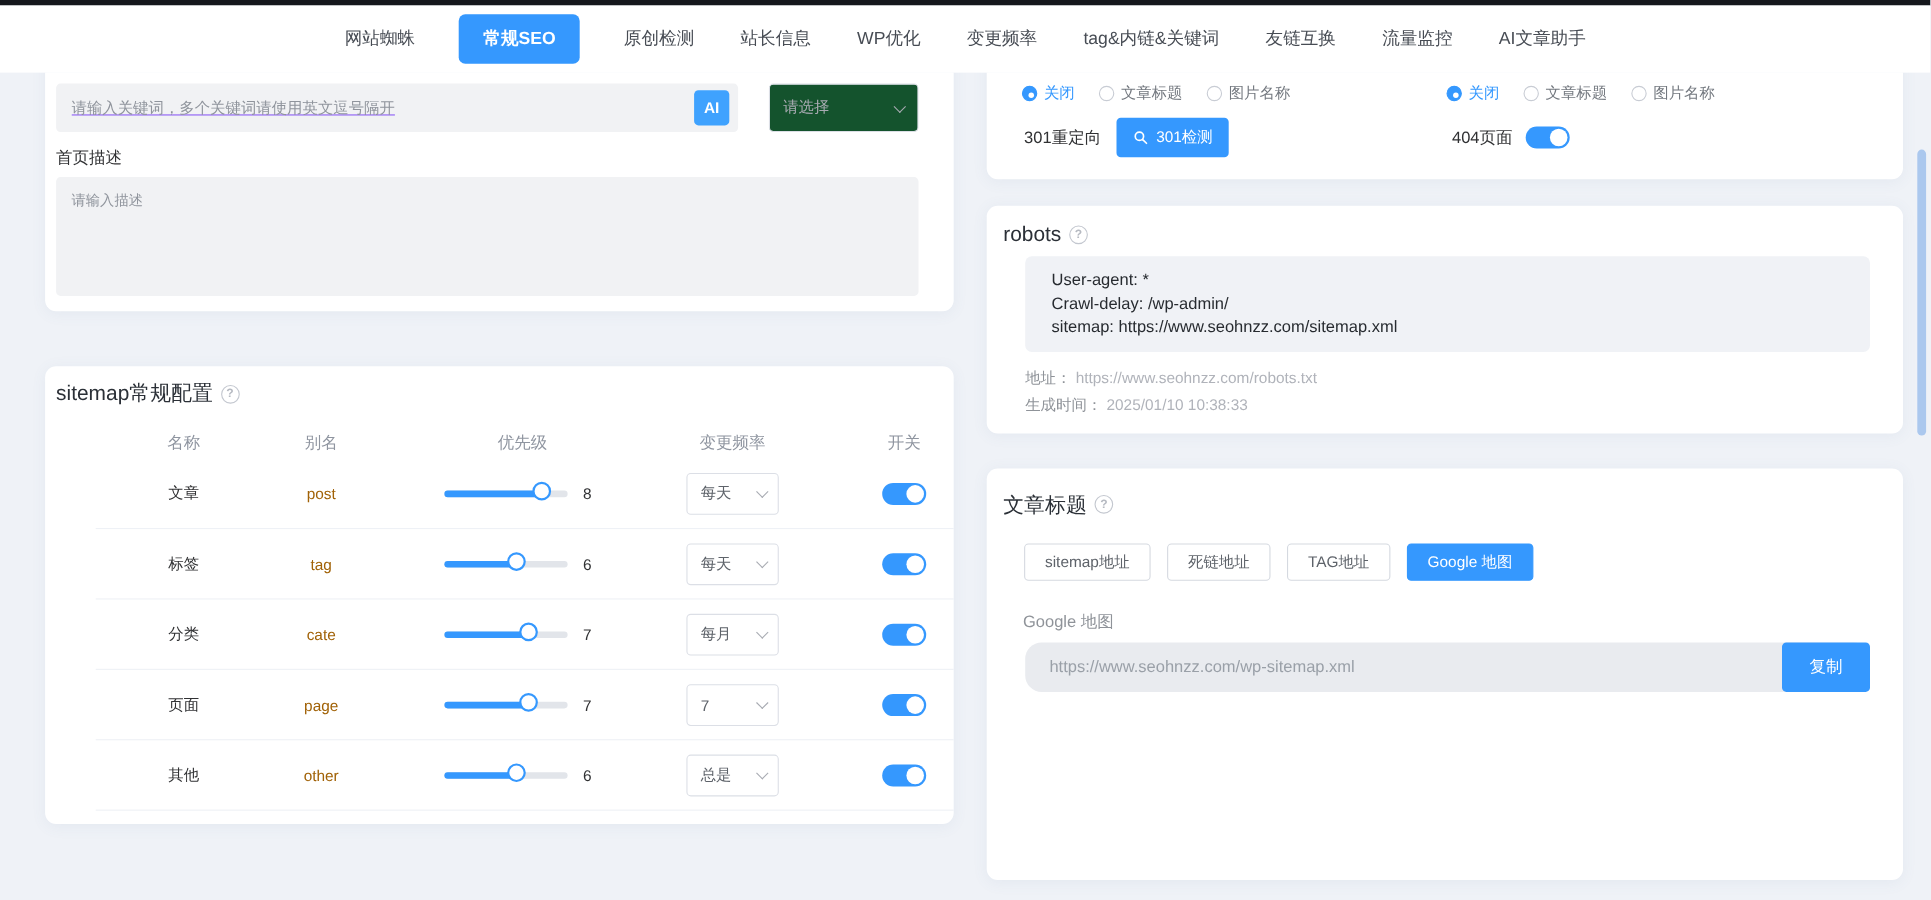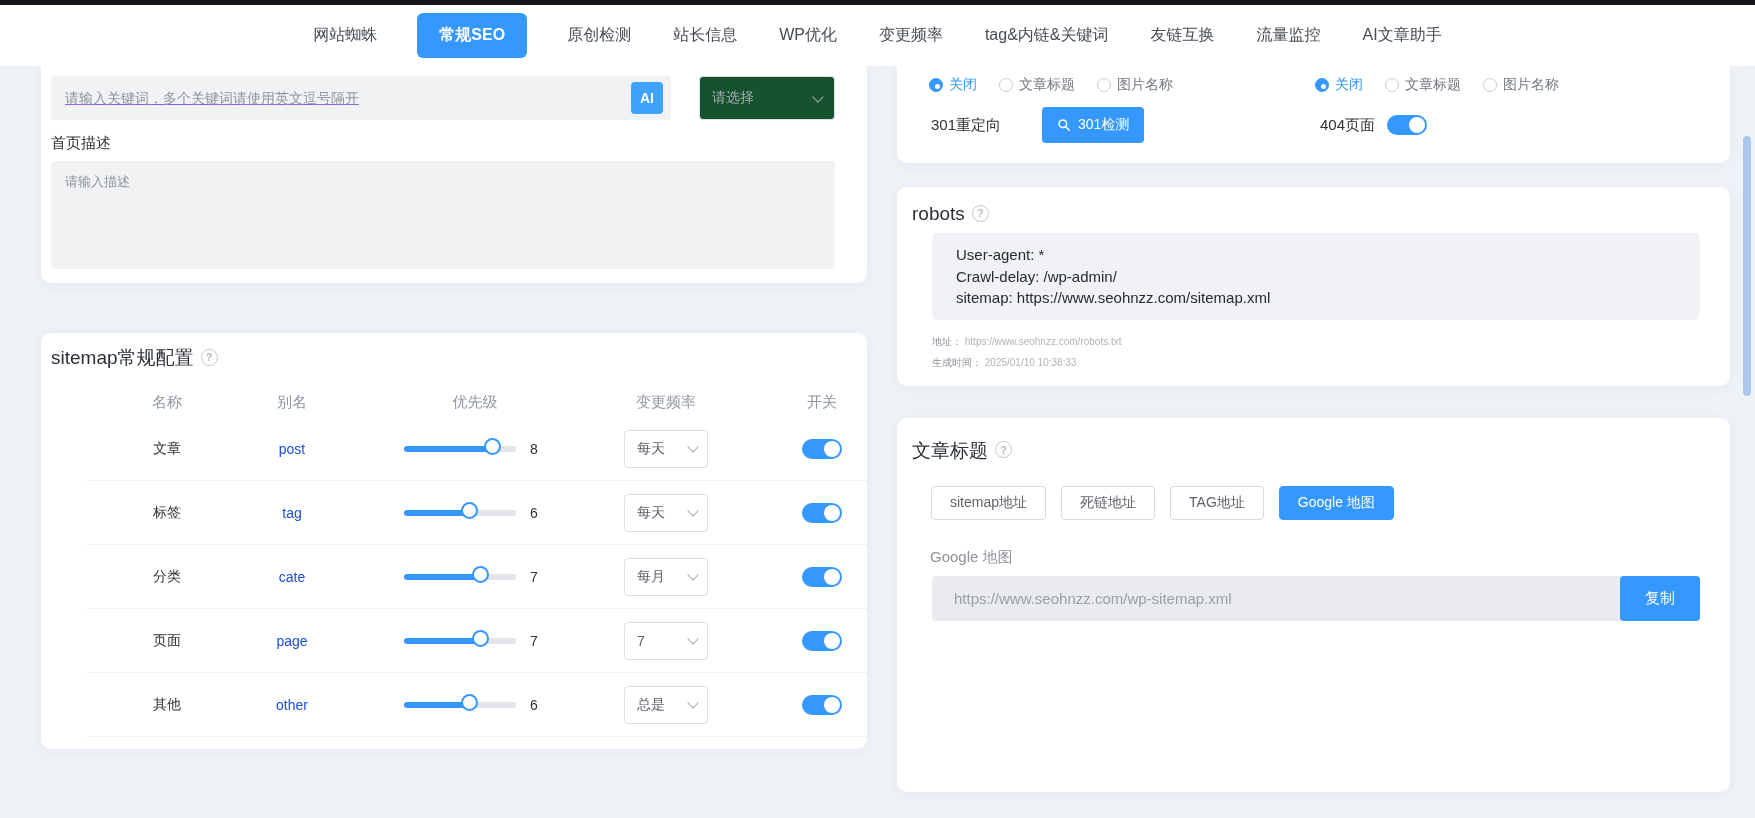--- a/index.html
+++ b/index.html
@@ -64,21 +64,21 @@
     display:grid; grid-template-columns:110px 140px 240px 150px 1fr;
     align-items:center; padding-left:25px;
   }
   .thead { height:30px; color:#8f95a0; font-size:15px; }
   .thead .c1,.thead .c2 { text-align:center; }
   .thead .c3 span { display:inline-block; margin-left:42px; width:142px; text-align:center; }
   .thead .c4 span { display:inline-block; margin-left:22px; width:84px; text-align:center; }
   .thead .c5 span { display:inline-block; margin-left:50px; width:40px; text-align:center; }
   .trow { height:64px; border-bottom:1px solid #eef1f6; }
   .trow .name  { text-align:center; font-size:14px; color:#303133; }
-  .trow .alias { text-align:center; font-size:14px; color:#1d4ed8; }
+  .trow .alias { text-align:center; font-size:14px; color:#a16207; }
   .cell-slider { display:flex; align-items:center; margin-left:42px; }
   .slider { position:relative; width:112px; height:6px; background:#e2e5ea; border-radius:3px; cursor:pointer; }
   .slider-fill { position:absolute; left:0; top:0; height:6px; background:#3598fe; border-radius:3px; }
   .slider-knob {
     position:absolute; top:-8px; width:17px; height:17px; background:#fff;
     border:2.5px solid #3598fe; border-radius:50%;
   }
   .slider-val { margin-left:14px; font-size:14px; color:#303133; }
   .mini-select {
     margin-left:22px; width:84px; height:38px; border:1px solid #dcdfe6; border-radius:4px; background:#fff;
@@ -96,49 +96,49 @@
   .radio-group { position:absolute; top:0; display:flex; gap:22px; }
   .rg-0 { left:17px; } .rg-1 { left:403px; }
   .radio-opt { display:flex; align-items:center; gap:6px; cursor:pointer; }
   .radio-dot { width:14px; height:14px; border-radius:50%; border:1px solid #c8ccd4; background:#fff; position:relative; }
   .radio-opt.on .radio-dot { background:#3598fe; border-color:#3598fe; }
   .radio-opt.on .radio-dot::after {
     content:""; position:absolute; left:4.5px; top:4.5px; width:5px; height:5px; border-radius:50%; background:#fff;
   }
   .radio-label { font-size:14px; color:#73787f; }
   .radio-opt.on .radio-label { color:#3598fe; }
-  .redirect-row { position:relative; margin-top:11px; height:36px; display:flex; align-items:center;gap:27px; }
+  .redirect-row { position:relative; margin-top:11px; height:36px; display:flex; align-items:center; }
   .lbl-301 { margin-left:19px; font-size:15px; color:#303133; }
   .btn-301 {
     margin-left:14px; height:36px; padding:0 15px; background:#3598fe; border:none; cursor:pointer;
     color:#fff; font-size:14px; border-radius:4px; display:flex; align-items:center; gap:7px;
     font-family:"Liberation Sans","DejaVu Sans",sans-serif;
   }
   .p404 { position:absolute; left:408px; display:flex; align-items:center; gap:12px; }
   .lbl-404 { font-size:15px; color:#303133; }
   
   .card-robots { margin-top:24px; padding:16px 30px 16px 15px; }
   .robots-box { margin-left:20px; margin-top:8px; background:#f0f2f6; border-radius:6px; padding:11px 24px; }
   .robots-line { font-size:15px; line-height:21.5px; color:#272b30; }
-  .meta-line { margin-left:20px; margin-top:15px; font-size:10px; }
+  .meta-line { margin-left:20px; margin-top:15px; font-size:14px; }
   .meta-line + .meta-line { margin-top:7px; }
   .meta-label { color:#8f9399; }
   .meta-val { color:#b0b3ba; }
   
   .card-addr { margin-top:32px; padding:20px 30px 171px 15px; }
   .addr-btns { margin-left:19px; margin-top:22px; display:flex; gap:15px; }
   .addr-btn {
     height:34px; padding:0 18px; background:#fff; border:1px solid #d5d9e0; border-radius:4px;
     font-size:14px; color:#5e636a; cursor:pointer; display:flex; align-items:center;
     font-family:"Liberation Sans","DejaVu Sans",sans-serif;
   }
   .addr-btn.on { background:#3598fe; border-color:#3598fe; color:#fff; }
   .addr-sub { margin-left:18px; margin-top:28px; font-size:15px; color:#8f9399; }
   .url-bar {
-    position:relative; margin-left:20px; margin-top:9px; height:45px; background:#e9ebef; border-radius:4px;
+    position:relative; margin-left:20px; margin-top:9px; height:45px; background:#e9ebef; border-radius:15px;
     display:flex; align-items:center; padding:0 100px 0 22px;
   }
   .url-text { font-size:15px; color:#9aa0a8; }
   .copy-btn {
     position:absolute; right:0; top:0; height:45px; width:80px; background:#3598fe; border:none; cursor:pointer;
     color:#fff; font-size:15px; border-radius:4px; display:flex; align-items:center; justify-content:center;
     font-family:"Liberation Sans","DejaVu Sans",sans-serif;
   }
   
   .scroll-thumb { position:absolute; right:4px; top:70px; width:8px; height:260px; background:#abc8ee; border-radius:4px; }

